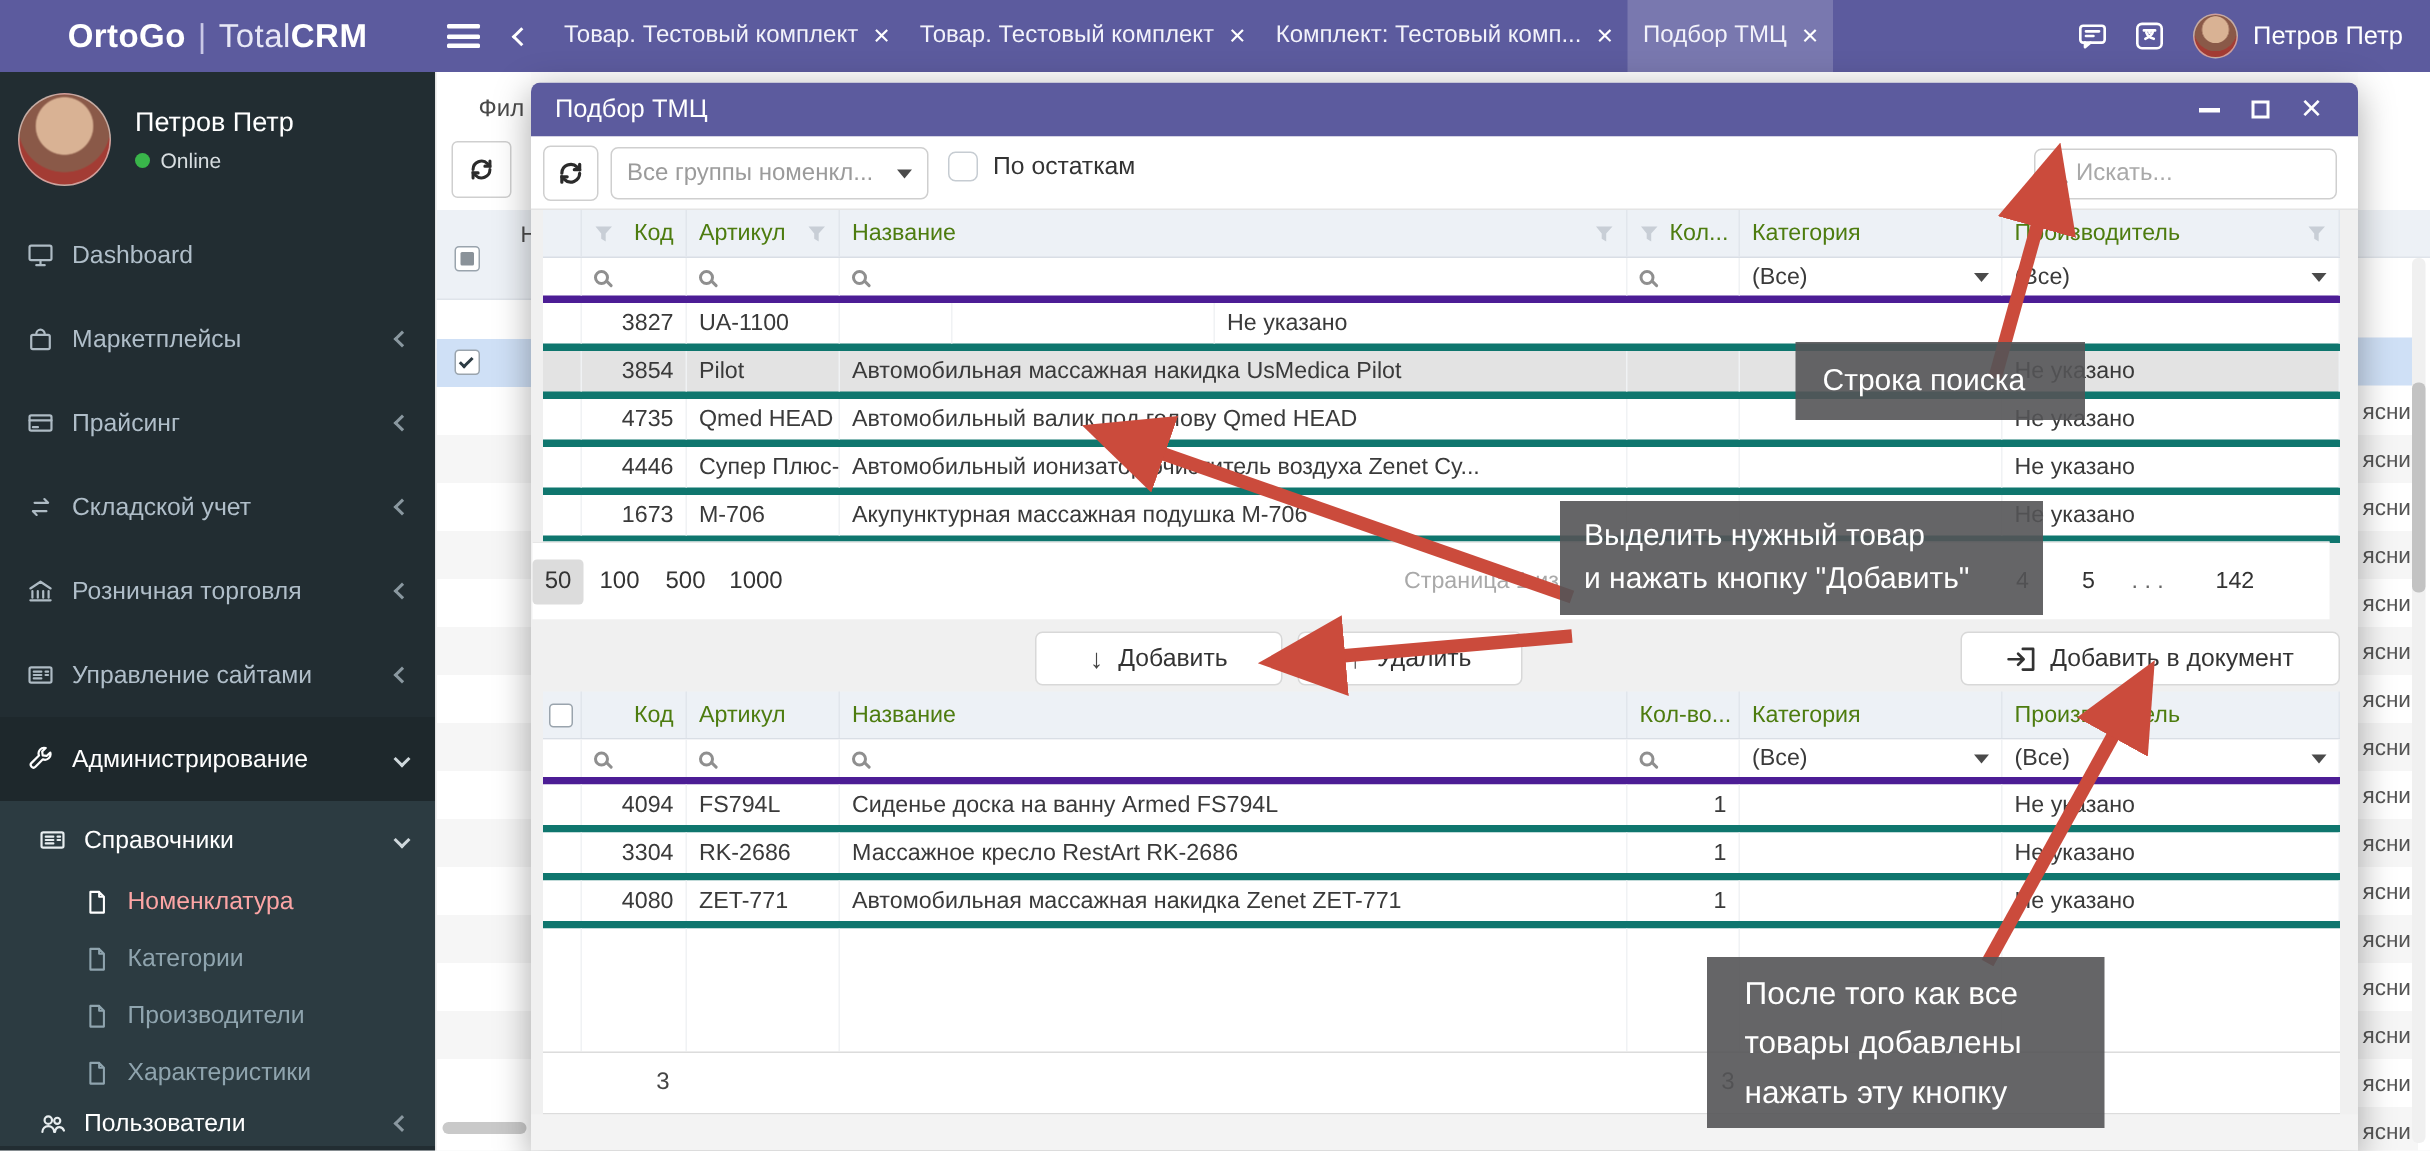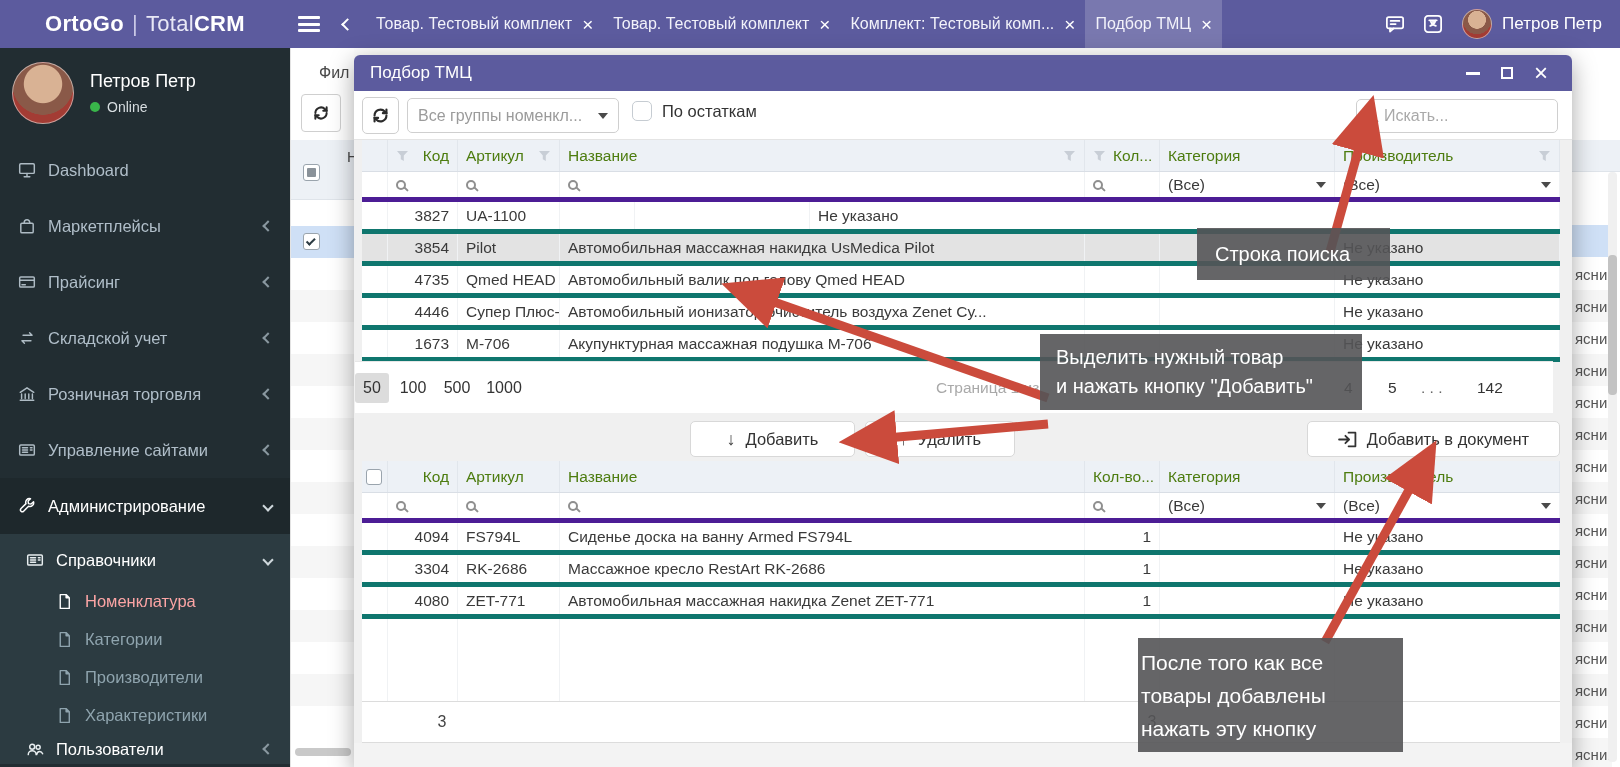--- a/index.html
+++ b/index.html
@@ -119,21 +119,21 @@
   #mfooter { position:absolute; left:8px; top:646px; width:1198px; height:42px; background:#fff; border-top:1px solid #dcdcdc; border-bottom:1px solid #dcdcdc; }
   #mf-count { position:absolute; left:60px; top:11px; width:40px; text-align:center; font-size:16px; color:#444; }
   #mf-qty { position:absolute; left:770px; top:11px; width:40px; text-align:center; font-size:16px; color:#444; }
   #mbelow { position:absolute; left:0; top:688px; width:100%; height:24px; background:#f3f3f3; }
 
   
   #arrows { position:absolute; left:0; top:0; width:1620px; height:767px; z-index:40; pointer-events:none; }
   .tip { position:absolute; z-index:50; background:rgba(84,84,86,.90); color:#fff; white-space:pre-line; }
   #tip-search { left:1197px; top:228px; width:193px; height:52px; font-size:20px; display:flex; align-items:center; padding:0 18px; }
   #tip-select { left:1040px; top:334px; width:322px; height:76px; font-size:20px; line-height:29px; padding:9px 16px; }
-  #tip-final { left:1138px; top:638px; width:265px; height:114px; font-size:21px; line-height:33px; padding:8px 3px; }
+  #tip-final { left:1138px; top:638px; width:265px; height:114px; font-size:21px; line-height:33px; padding:8px 25px; }
 </style>
 </head>
 <body>
 
 <div id="topbar">
   <div id="logo">
     <b>OrtoGo</b>
     <span class="sep">|</span>
     <span><span class="thin">Total</span><b>CRM</b></span>
   </div>

